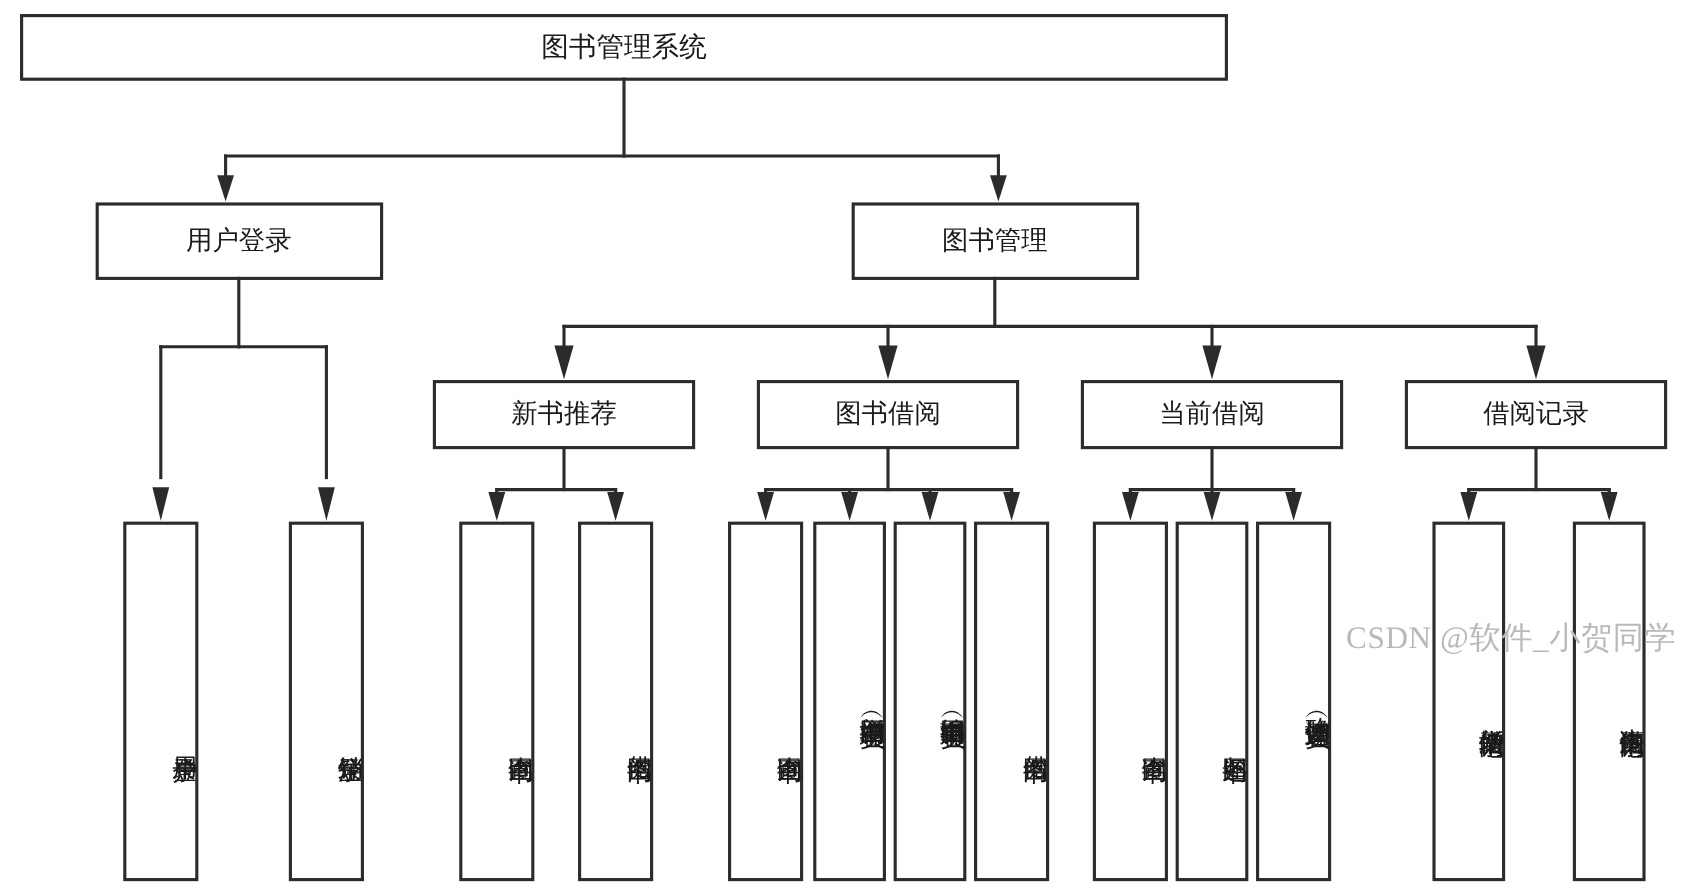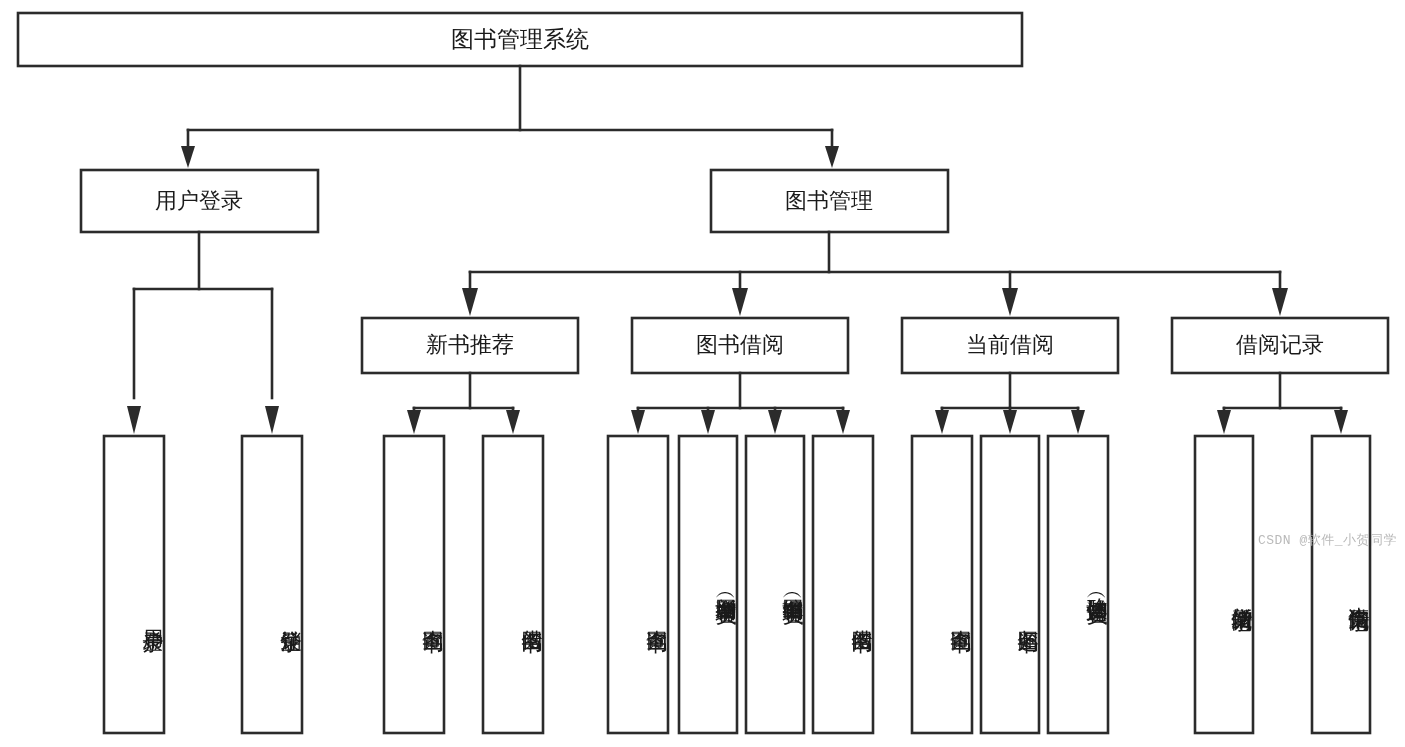--- a/index.html
+++ b/index.html
@@ -63,22 +63,22 @@
     display: flex;
     align-items: flex-start;
     justify-content: center;
     white-space: nowrap;
     pointer-events: none;
   }
   .watermark {
     position: absolute;
     right: 8px;
     bottom: 4px;
-    font-family: Liberation Mono, monospace;
-    font-size: 13px;
+    font-family: Liberation Serif, serif;
+    font-size: 26px;
     color: #b9b9b9;
     letter-spacing: 0.5px;
     white-space: nowrap;
   }
 </style>
 </head>
 <body>
 
 <div id="diagram-root">
 

